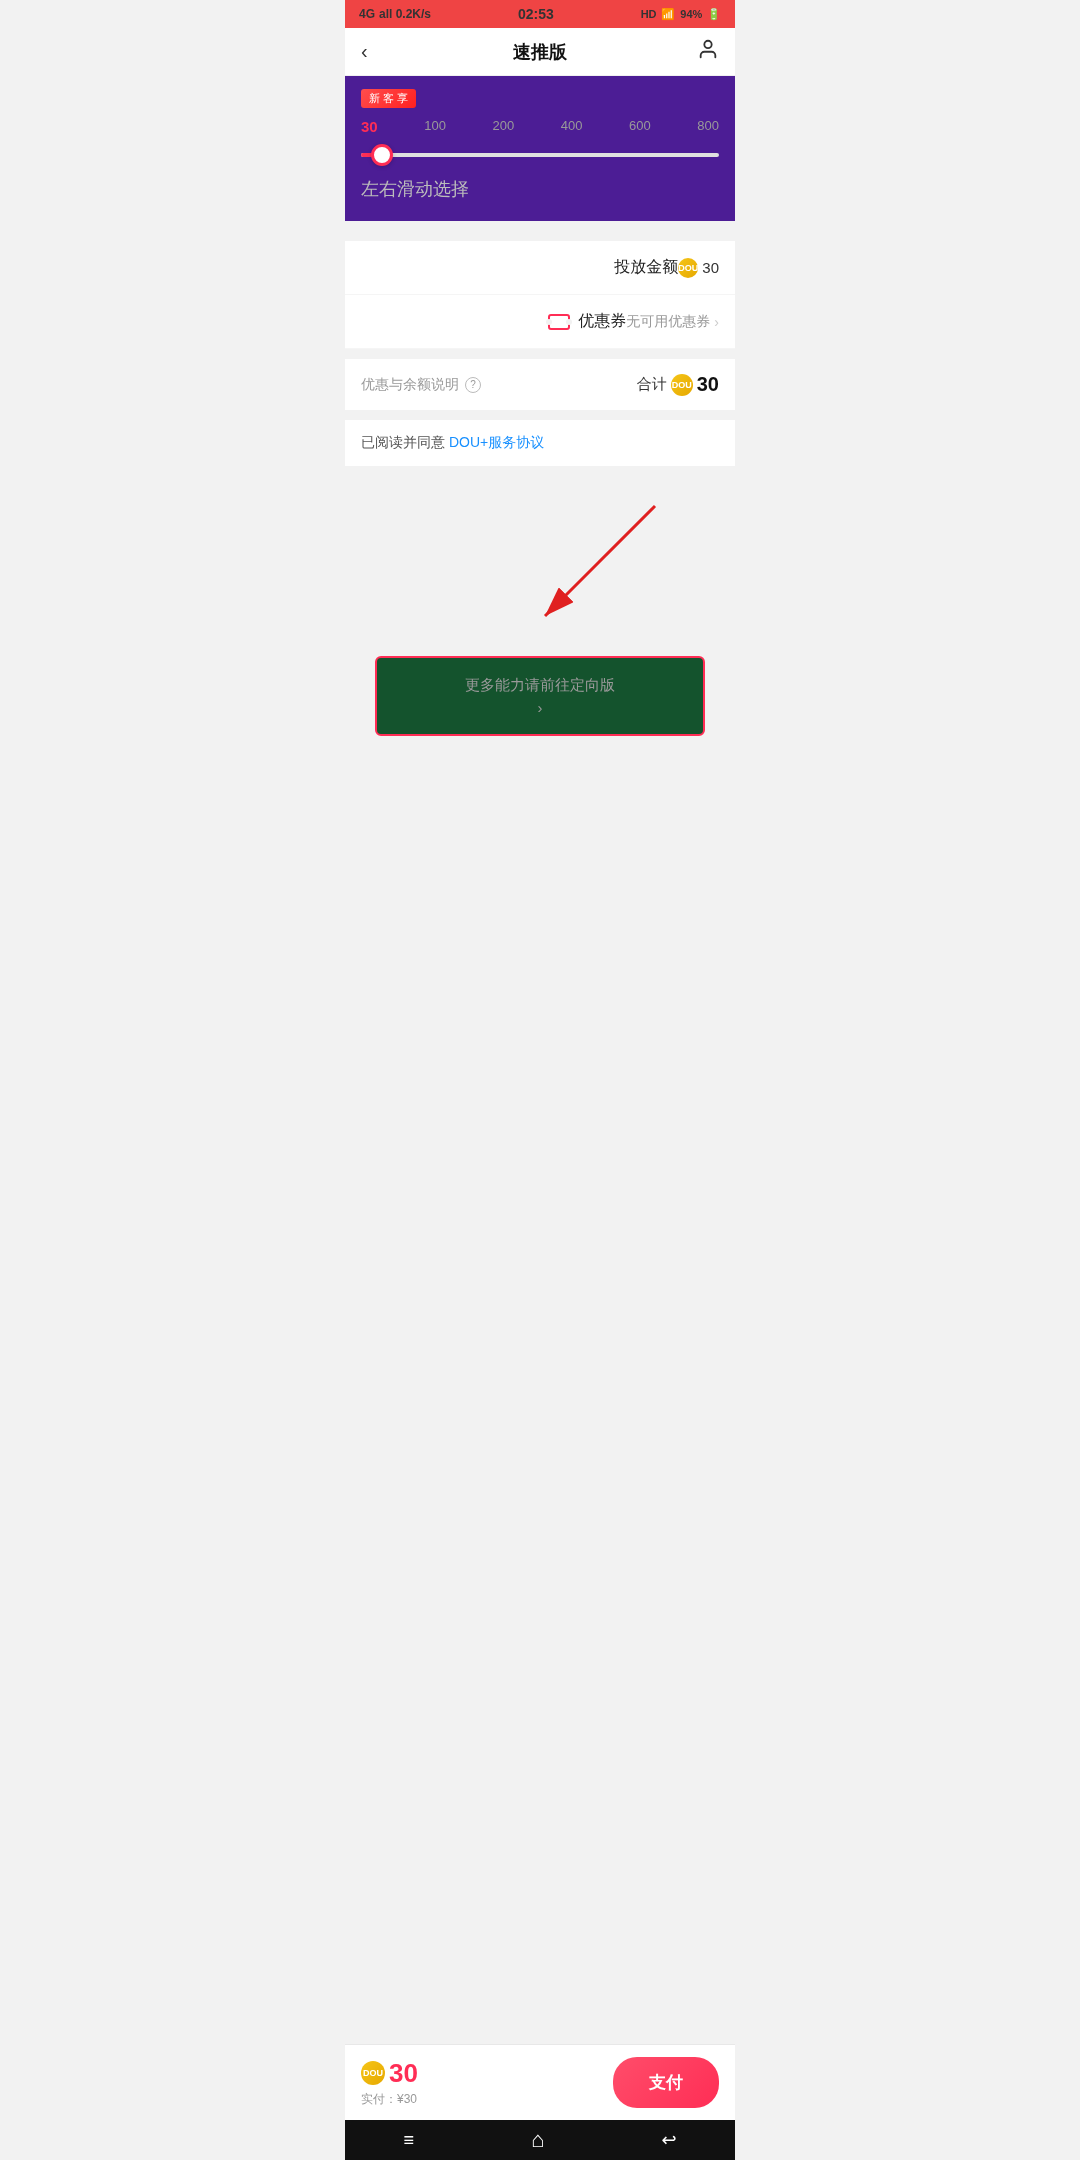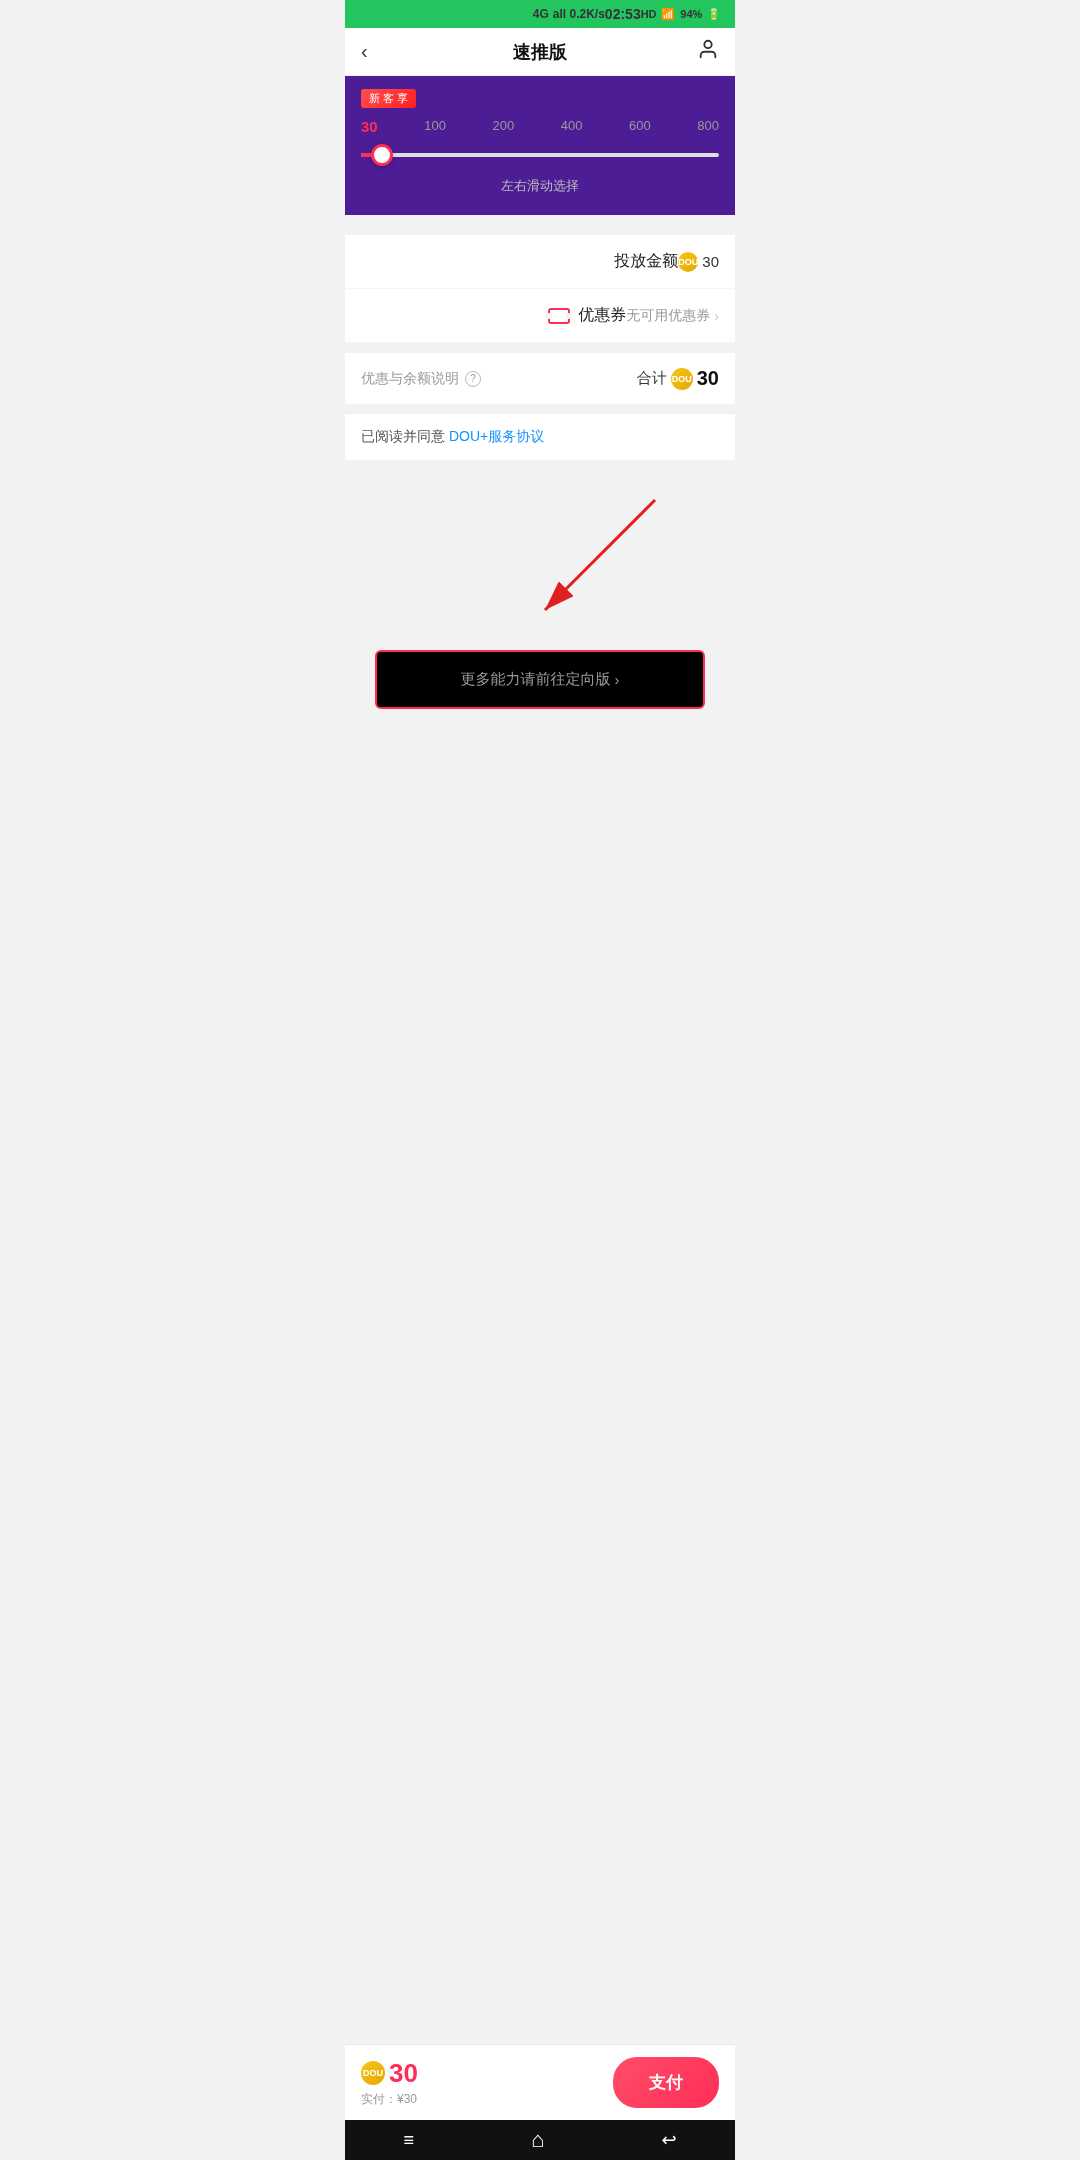--- a/index.html
+++ b/index.html
@@ -12,24 +12,24 @@
       font-family: -apple-system, 'PingFang SC', 'Helvetica Neue', sans-serif;
       font-size: 15px;
       color: #333;
       margin: 0 auto;
       position: relative;
       overflow-x: hidden;
     }
 
     
     .status-bar {
-      background: #22c55e;
-      display: flex;
-      align-items: center;
-      justify-content: flex-end;
+      background: #ef4444;
+      display: flex;
+      align-items: center;
+      justify-content: space-between;
       padding: 10px 14px;
       font-size: 12px;
       font-weight: 600;
       height: 28px;
     }
     .status-left { display: flex; align-items: center; gap: 4px; }
     .status-right { display: flex; align-items: center; gap: 5px; font-size: 11px; }
 
     
     .nav-bar {
@@ -116,23 +116,22 @@
       top: 50%;
       transform: translate(-50%, -50%);
       width: 22px;
       height: 22px;
       background: #fff;
       border: 3px solid #ff2d55;
       border-radius: 50%;
       box-shadow: 0 1px 4px rgba(0,0,0,0.2);
     }
     .slider-hint {
-      text-align: center;
       color: #bbb;
-      font-size: 13px;
+      font-size: 18px;
     }
 
     
     .row-item {
       background: #fff;
       display: flex;
       align-items: center;
       justify-content: flex-end;
       padding: 16px 16px;
       border-bottom: 1px solid #f5f5f5;
@@ -264,32 +263,33 @@
 
     
     .more-btn-wrap {
       background: #f2f2f2;
       display: flex;
       justify-content: center;
       padding: 0 30px 20px;
     }
     .more-btn {
       width: 100%;
-      background: #000000;
+      background: #14532d;
       border: 2px solid #ff2d55;
       border-radius: 6px;
       padding: 18px 20px;
       text-align: center;
       color: #999;
       font-size: 15px;
       cursor: pointer;
       display: flex;
       align-items: center;
       justify-content: center;
       gap: 4px;
+      flex-direction: column;
     }
 
     
     .bottom-space {
       background: #f2f2f2;
       height: 60px;
     }
 
     
     .bottom-bar {

